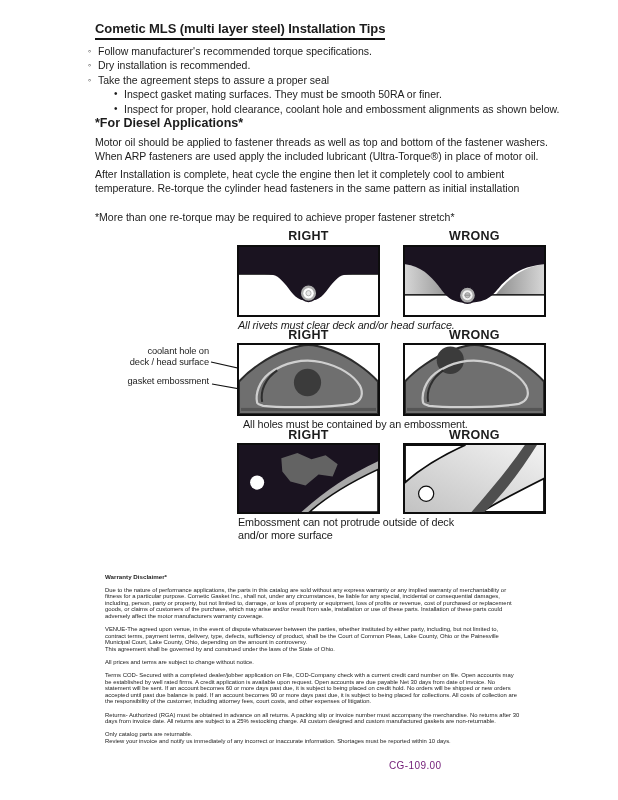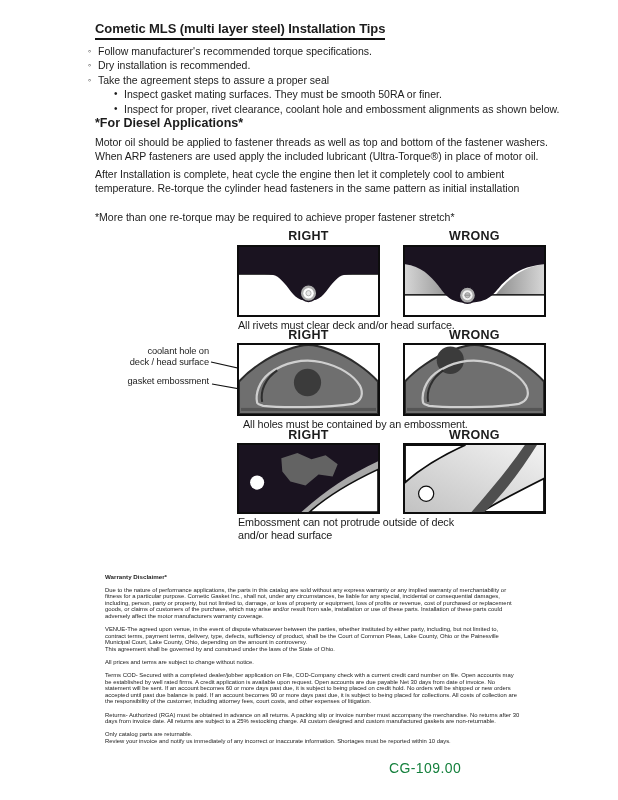--- a/index.html
+++ b/index.html
@@ -30,21 +30,21 @@
   .panel svg{display:block;width:100%;height:100%;}
   .cap{font-size:10.8px;line-height:12.5px;letter-spacing:-0.1px;}
 
   .callout{font-size:9.3px;line-height:10.6px;text-align:right;width:124px;letter-spacing:-0.1px;}
 
   .legal{left:105px;top:574px;width:415px;font-size:5.9px;line-height:6.6px;color:#222;}
   .legal h4{margin:0 0 6px 0;font-size:6.2px;font-weight:bold;}
   .legal p{margin:0;}
   .legal p.mb{margin-bottom:6.5px;}
 
-  .footer-code{left:389px;top:760px;font-size:14px;letter-spacing:0.4px;color:#15803d;}
+  .footer-code{left:389px;top:760px;font-size:10px;letter-spacing:0.4px;color:#701a75;}
 </style>
 </head>
 <body>
 
 <div class="page">
 
   <div class="abs doc-title nowrap">Cometic MLS (multi layer steel) Installation Tips</div>
 
   <div class="abs bullets">
     <div class="b-row">
@@ -58,21 +58,21 @@
     <div class="b-row">
       <span class="marker open">◦</span>
       <span class="nowrap">Take the agreement steps to assure a proper seal</span>
     </div>
     <div class="b-row sub">
       <span class="marker fill">•</span>
       <span class="nowrap">Inspect gasket mating surfaces.  They must be smooth 50RA or finer.</span>
     </div>
     <div class="b-row sub">
       <span class="marker fill">•</span>
-      <span class="nowrap">Inspect for proper, rivet clearance, coolant hole and embossment alignments as shown below.</span>
+      <span class="nowrap">Inspect for proper, hold clearance, coolant hole and embossment alignments as shown below.</span>
     </div>
   </div>
 
   <div class="abs diesel-head nowrap">*For Diesel Applications*</div>
   <div class="abs para p1">
     <div>Motor oil should be applied to fastener threads as well as top and bottom of the fastener washers.</div>
     <div>When ARP fasteners are used apply the included lubricant (Ultra-Torque®) in place of motor oil.</div>
   </div>
   <div class="abs para p2">
     <div>After Installation is complete, heat cycle the engine then let it completely cool to ambient</div>
@@ -113,21 +113,21 @@
       <path d="M138,17 C118,19 104,30 90,47 H138 Z" fill="url(#gwr)"></path>
       <rect x="0" y="46.4" width="138" height="1.5" fill="#141414"></rect>
       <path d="M0,0 H138 V17 C116,19 106,27 96,37 C88,46 84,55 62,55 C44,55 40,47 33,38 C25,28 16,19 0,17 Z" fill="#1a1320"></path>
       <circle cx="62" cy="47.5" r="8" fill="#aaaaaa" stroke="#1a1320" stroke-width="1.4"></circle>
       <circle cx="62" cy="47.5" r="5" fill="#f2f2f2"></circle>
       <circle cx="62" cy="47.5" r="2.6" fill="#bdbdbd" stroke="#8d8d8d" stroke-width="0.7"></circle>
       <rect x="59" y="47" width="6" height="1" fill="#8d8d8d"></rect>
     </svg>
   </div>
 
-  <div class="abs cap nowrap" style="left:238px;top:319px;">All rivets must clear deck and/or head surface.</div>
+  <div class="abs cap nowrap" style="left:238px;top:319px;font-style:italic;">All rivets must clear deck and/or head surface.</div>
 
   <div class="abs rw-label" style="left:237px;top:328px;">RIGHT</div>
   <div class="abs rw-label" style="left:403px;top:328px;">WRONG</div>
 
   <div class="abs callout" style="left:85px;top:346px;">
     <div>coolant hole on</div>
     <div>deck / head surface</div>
   </div>
   <div class="abs callout" style="left:85px;top:376px;">
     <div>gasket embossment</div>
@@ -186,21 +186,21 @@
       <rect x="0" y="0" width="138" height="66" fill="url(#g3)"></rect>
       <path d="M0,0 H60 C40,9 18,21 0,37 Z" fill="#ffffff" stroke="#0d0d0d" stroke-width="1.8"></path>
       <path d="M138,33 C110,47 92,56 76,66 H138 Z" fill="#ffffff" stroke="#0d0d0d" stroke-width="1.8"></path>
       <path d="M66,66 C85,44 104,22 119,0 H131 C116,24 98,48 79,66 Z" fill="#4f4f4f"></path>
       <circle cx="21" cy="48" r="7.5" fill="#ffffff" stroke="#0d0d0d" stroke-width="1.2"></circle>
     </svg>
   </div>
 
   <div class="abs cap" style="left:238px;top:516px;">
     <div class="nowrap">Embossment can not protrude outside of deck</div>
-    <div class="nowrap">and/or head surface</div>
+    <div class="nowrap">and/or more surface</div>
   </div>
 
   <div class="abs legal">
     <h4>Warranty Disclaimer*</h4>
     <p class="mb">Due to the nature of performance applications, the parts in this catalog are sold without any express warranty or any implied warranty of merchantability or fitness for a particular purpose.  Cometic Gasket Inc., shall not, under any circumstances, be liable for any special, incidental or consequential damages, including, person, party or property, but not limited to, damage, or loss of property or equipment, loss of profits or revenue, cost of purchased or replacement goods, or claims of customers of the purchase, which may arise and/or result from sale, installation or use of these parts.  Installation of these parts could adversely affect the motor manufacturers warranty coverage.</p>
     <p>VENUE-The agreed upon venue, in the event of dispute whatsoever between the parties, whether instituted by either party, including, but not limited to, contract terms, payment terms, delivery, type, defects, sufficiency of product, shall be the Court of Common Pleas, Lake County, Ohio or the Painesville Municipal Court, Lake County, Ohio, depending on the amount in controversy.</p>
     <p class="mb">This agreement shall be governed by and construed under the laws of the State of Ohio.</p>
     <p class="mb">All prices and terms are subject to change without notice.</p>
     <p class="mb">Terms COD- Secured with a completed dealer/jobber application on File, COD-Company check with a current credit card number on file.  Open accounts may be established by well rated firms.  A credit application is available upon request.  Open accounts are due payable Net 30 days from date of invoice.  No statement will be sent.  If an account becomes 60 or more days past due, it is subject to being placed on credit hold.  No orders will be shipped or new orders accepted until past due balance is paid.  If an account becomes 90 or more days past due, it is subject to being placed for collections.  All costs of collection are the responsibility of the customer, including attorney fees, court costs, and other expenses of litigation.</p>
     <p class="mb">Returns- Authorized (RGA) must be obtained in advance on all returns.  A packing slip or invoice number must accompany the merchandise.  No returns after 30 days from invoice date.  All returns are subject to a 25% restocking charge.  All custom designed and custom manufactured gaskets are non-returnable.</p>

